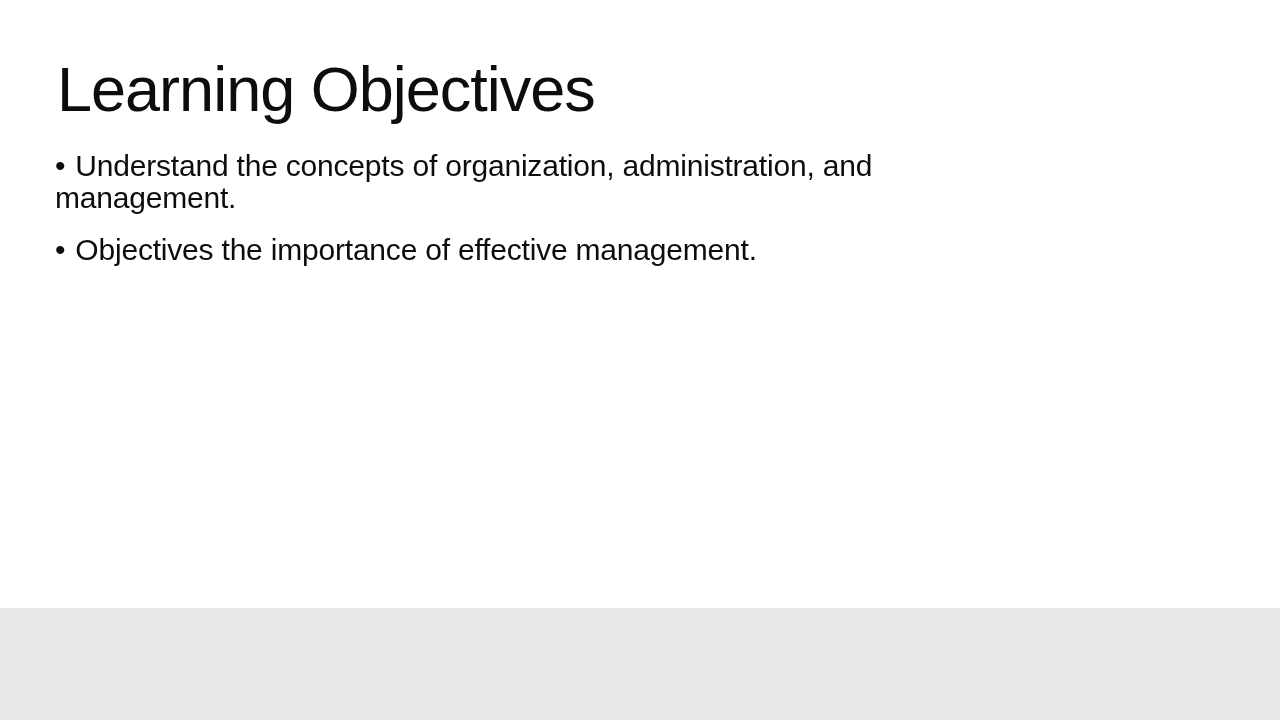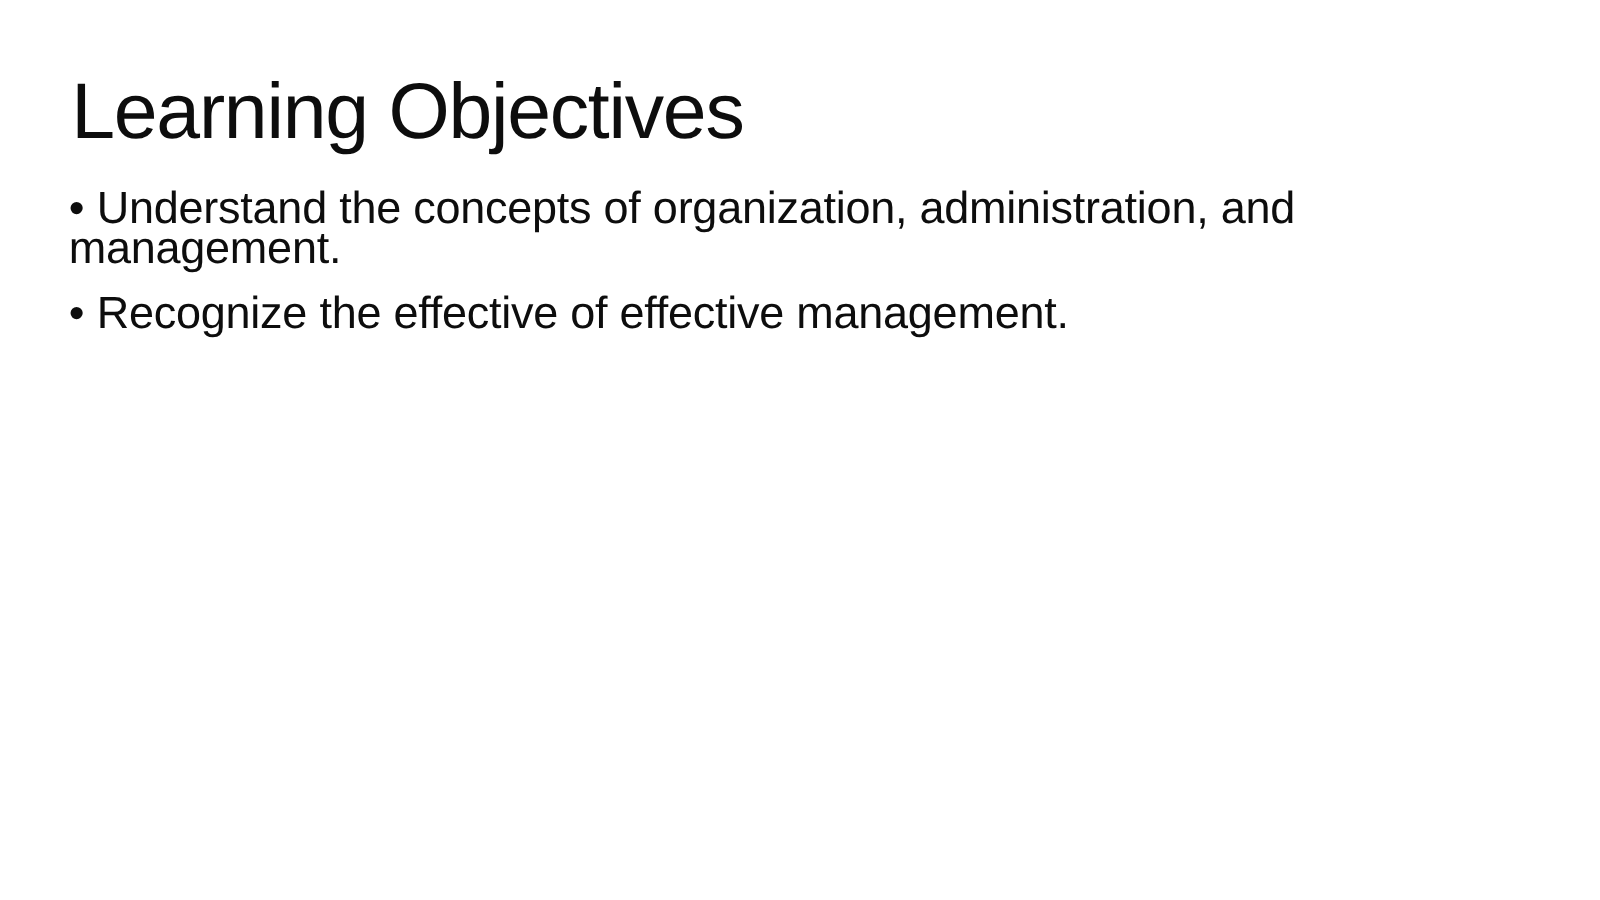--- a/index.html
+++ b/index.html
@@ -6,21 +6,21 @@
     margin: 0;
     padding: 0;
   }
   body {
     font-family: "Liberation Sans", sans-serif;
     background: #e8e8e8;
   }
   .slide {
     position: relative;
     width: 1280px;
-    height: 720px;
+    height: 608px;
     overflow: hidden;
     background: #ffffff;
     color: #0d0d0d;
   }
   .slide-title {
     position: absolute;
     left: 57px;
     top: 58px;
     margin: 0;
     font-size: 63px;
@@ -30,21 +30,21 @@
     white-space: nowrap;
   }
   .bullet-list {
     position: absolute;
     left: 55px;
     top: 150px;
     width: 1005px;
     margin: 0;
     padding: 0;
     list-style: none;
-    font-size: 36px;
+    font-size: 30px;
     font-weight: 400;
     line-height: 32px;
     letter-spacing: -0.2px;
   }
   .bullet-item {
     margin: 0 0 20px 0;
   }
   .bullet-marker {
     display: inline;
     margin-right: 10px;
@@ -60,19 +60,19 @@
 
   <h1 class="slide-title">Learning Objectives</h1>
 
   <ul class="bullet-list">
 
     <li class="bullet-item">
       <span class="bullet-marker">•</span><span class="bullet-text">Understand the concepts of organization, administration, and management.</span>
     </li>
 
     <li class="bullet-item">
-      <span class="bullet-marker">•</span><span class="bullet-text">Recognize the effective of effective management.</span>
+      <span class="bullet-marker">•</span><span class="bullet-text">Objectives the importance of effective management.</span>
     </li>
 
 
   </ul>
 
 </div>
 
 </body></html>

